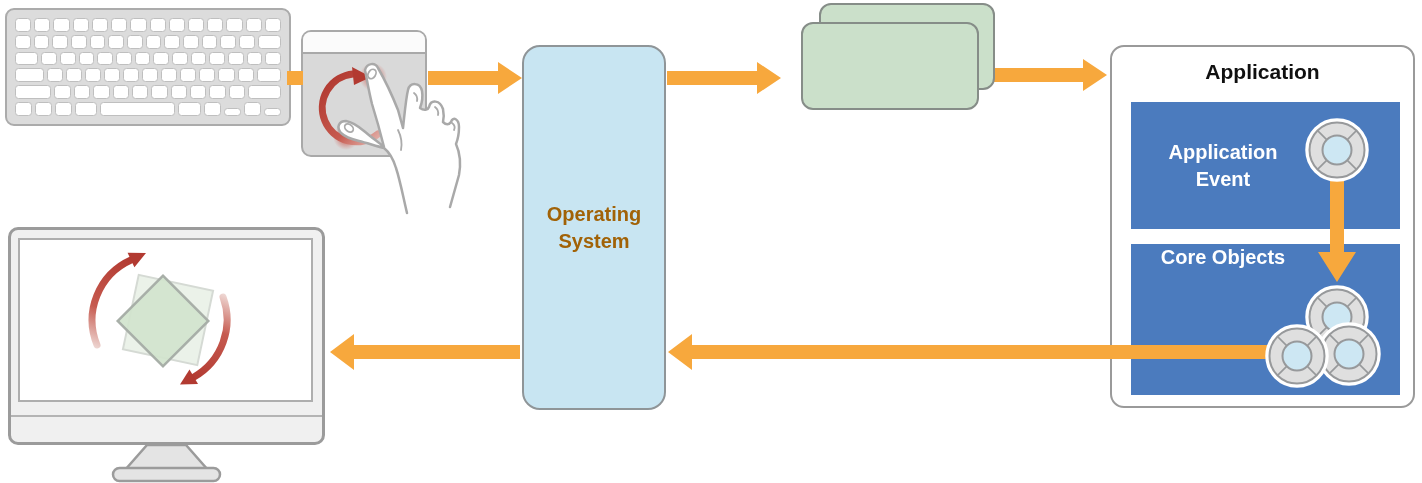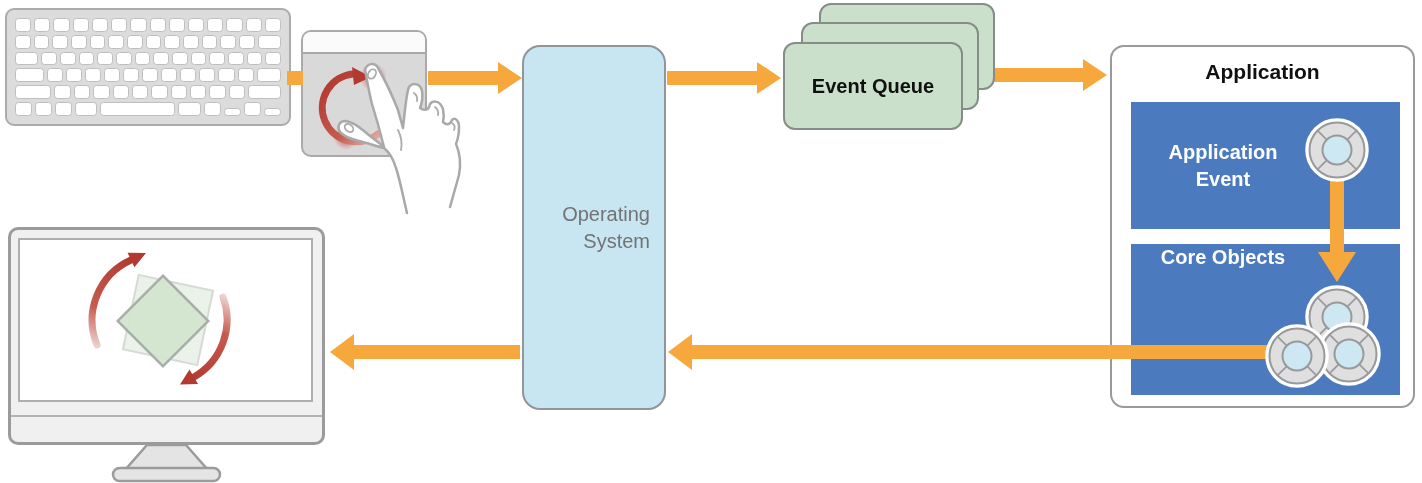--- a/index.html
+++ b/index.html
@@ -21,22 +21,22 @@
   
   .trackpad{position:absolute; left:301px; top:30px; width:126px; height:127px;
     background:#D9D9D9; border:2.5px solid #A9A9A9; border-radius:10px; overflow:hidden;}
   .trackpad-strip{position:absolute; left:0; top:0; right:0; height:22px;
     background:#FBFBFB; border-bottom:2px solid #A9A9A9;}
 
   
   .os-box{position:absolute; left:522px; top:45px; width:144px; height:365px;
     background:var(--os-fill); border:2px solid #8F9598; border-radius:18px;
     display:flex; align-items:center; justify-content:center;}
-  .os-box .label{width:112px; text-align:right; font-size:20px; font-weight:normal;
-    color:#737373; line-height:1.35;}
+  .os-box .label{width:112px; text-align:center; font-size:20px; font-weight:bold;
+    color:#a16207; line-height:1.35;}
 
   
   .eq-card{position:absolute; background:var(--queue-fill); border:2px solid #868D88;
     border-radius:12px;}
   .eq-back {left:819px; top:3px;  width:176px; height:87px; z-index:1;}
   .eq-mid  {left:801px; top:22px; width:178px; height:88px; z-index:2;}
   .eq-front{left:783px; top:42px; width:180px; height:88px; z-index:3;
     display:flex; align-items:center; justify-content:center;}
   .eq-front .label{font-size:20px; font-weight:bold; color:#101010;}
 
@@ -160,23 +160,20 @@
   <div class="trackpad">
     <div class="trackpad-strip"></div>
   </div>
 
   <div class="os-box">
     <div class="label">Operating System</div>
   </div>
 
   <div class="eq-card eq-back"></div>
   <div class="eq-card eq-mid"></div>
-  <div class="eq-card eq-front">
-    <div class="label">Event Queue</div>
-  </div>
 
   <div class="app-box">
     <div class="app-title">Application</div>
     <div class="blue-box app-obj">
       <div class="label">Application Event</div>
     </div>
     <div class="blue-box core-obj">
       <div class="label">Core Objects</div>
     </div>
   </div>

